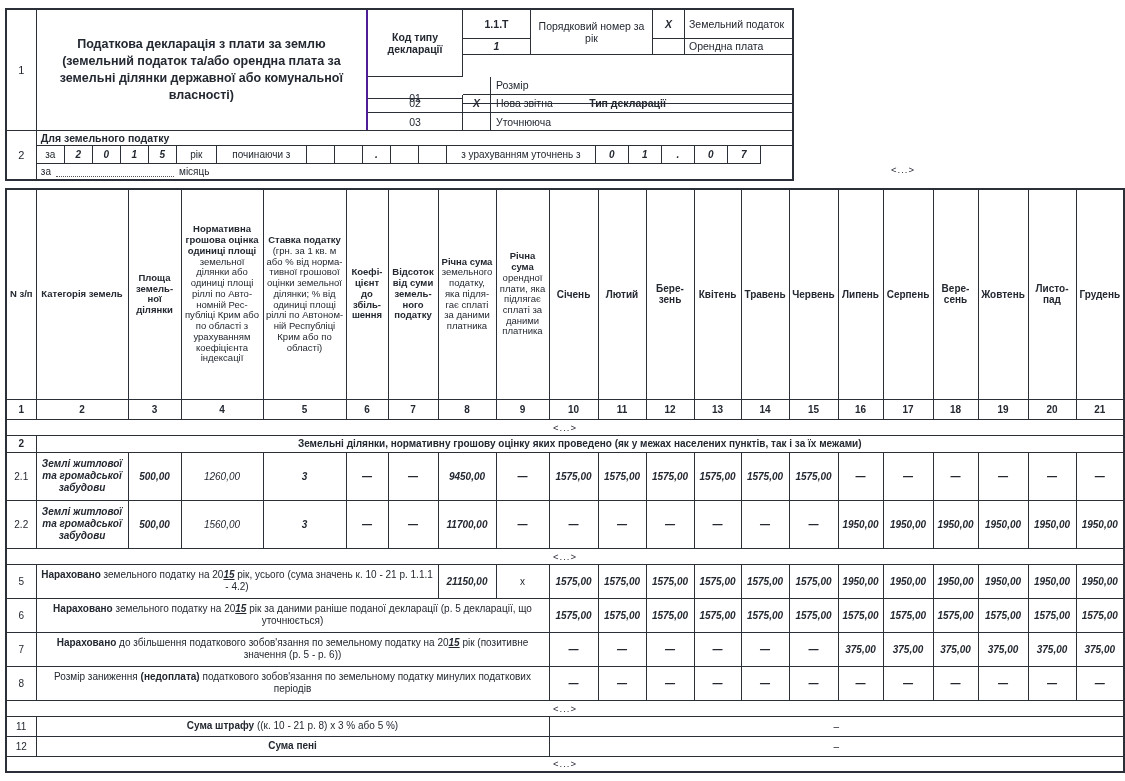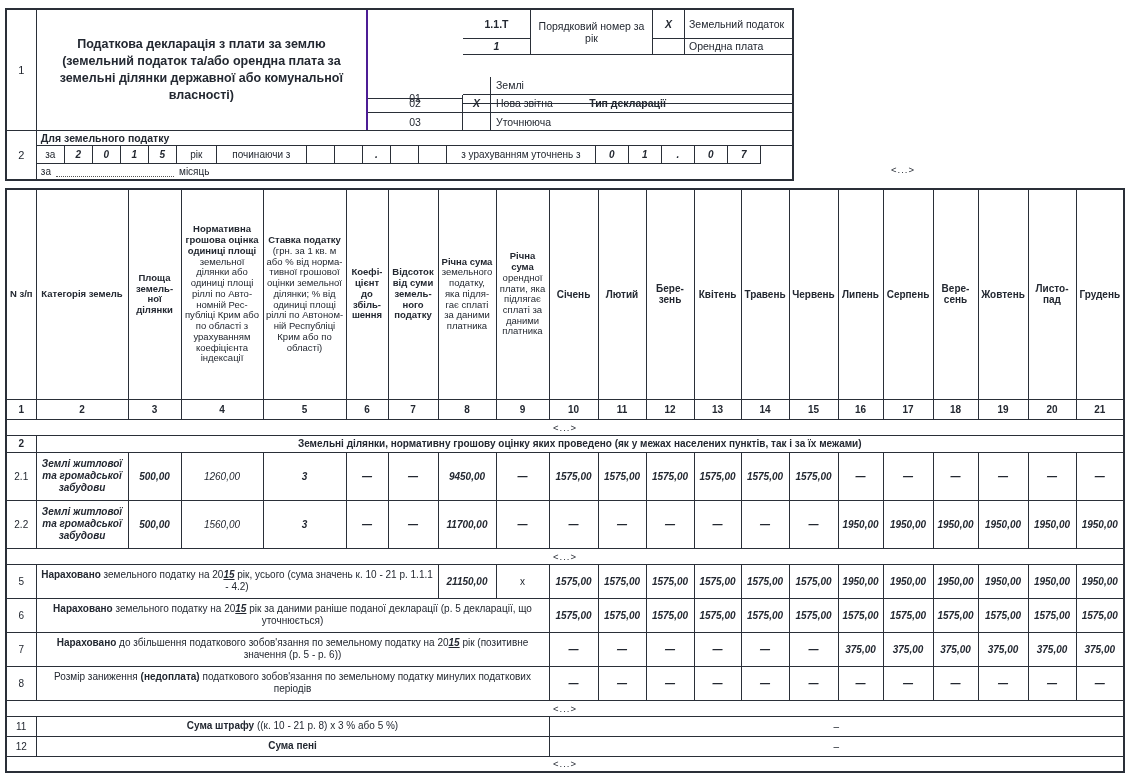--- a/index.html
+++ b/index.html
@@ -72,31 +72,32 @@
   td.xcell { font-weight:normal; }
 </style>
 </head>
 <body>
 
 <div class="topblock">
   <div class="trow1">
     <div class="c-rowno">1</div>
     <div class="c-title">Податкова декларація з плати за землю (земельний податок та/або орендна плата за земельні ділянки державної або комунальної власності)</div>
     <div class="r1grid">
+      <div class="gc bdr bdb g-kod">Код типу декларації</div>
       <div class="gc bdr bdb g-t11">1.1.Т</div>
       <div class="gc bdr bdb g-one">1</div>
       <div class="gc bdr bdb g-seq">Порядковий номер за рік</div>
       <div class="gc bdr bdb g-xm">X</div>
       <div class="gc bdb g-lt">Земельний податок</div>
       <div class="gc bdr bdb g-xe"></div>
       <div class="gc bdb g-rp">Орендна плата</div>
       <div class="gc bdb g-tip">Тип декларації</div>
       <div class="gc bdr bdb g-c1">01</div>
       <div class="gc bdr bdb g-m1"></div>
-      <div class="gc bdb g-lbl g-l1">Землі</div>
+      <div class="gc bdb g-lbl g-l1">Розмір</div>
       <div class="gc bdr bdb g-c2">02</div>
       <div class="gc bdr bdb g-m2">X</div>
       <div class="gc bdb g-lbl g-l2">Нова звітна</div>
       <div class="gc bdr g-c3">03</div>
       <div class="gc bdr g-m3"></div>
       <div class="gc g-lbl g-l3">Уточнююча</div>
     </div>
   </div>
   <div class="trow2">
     <div class="c-rowno">2</div>

